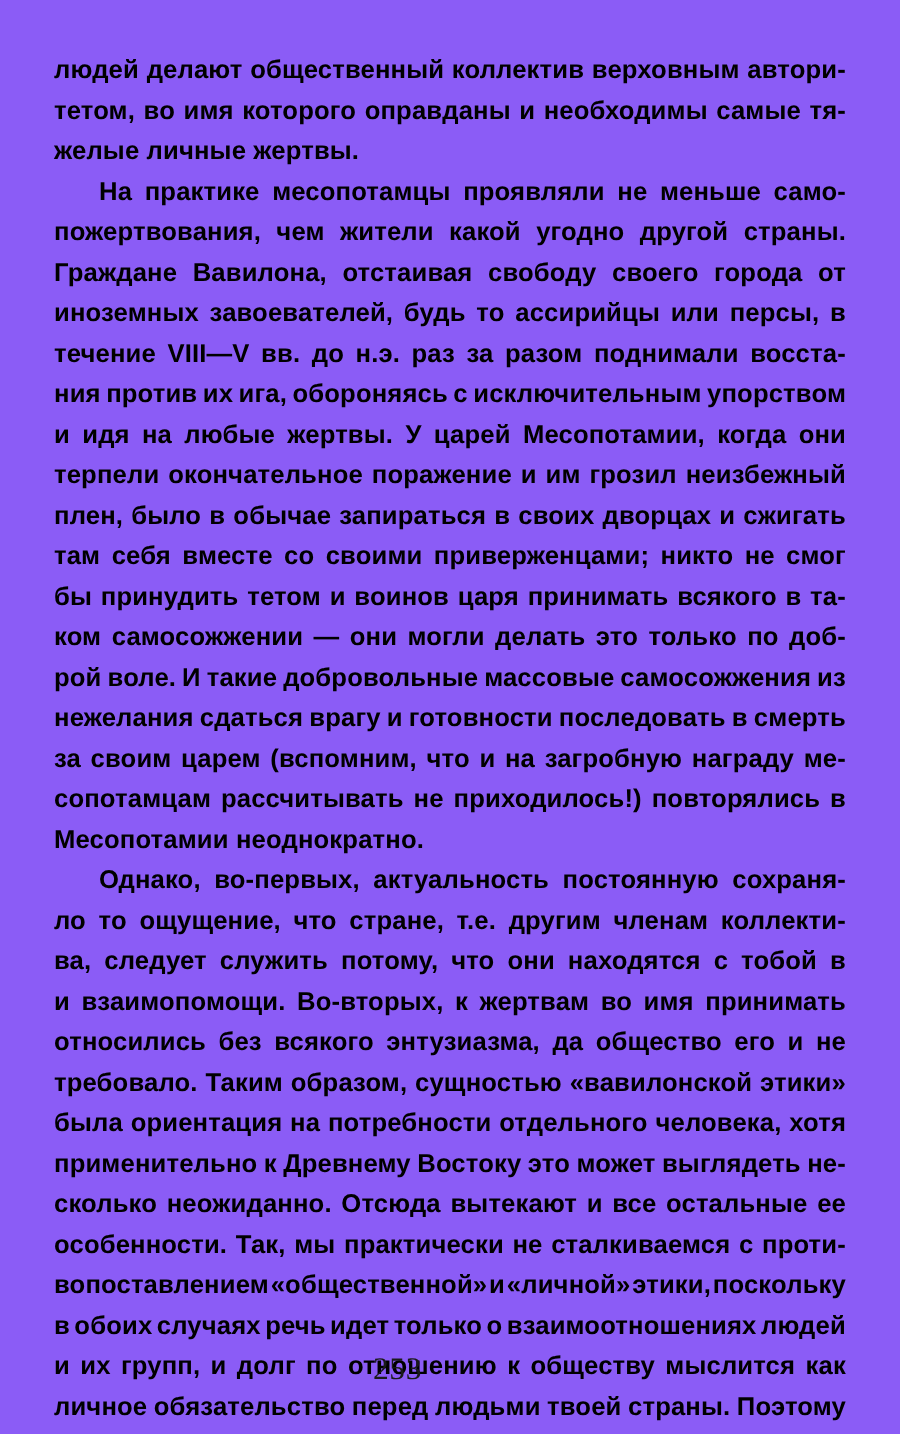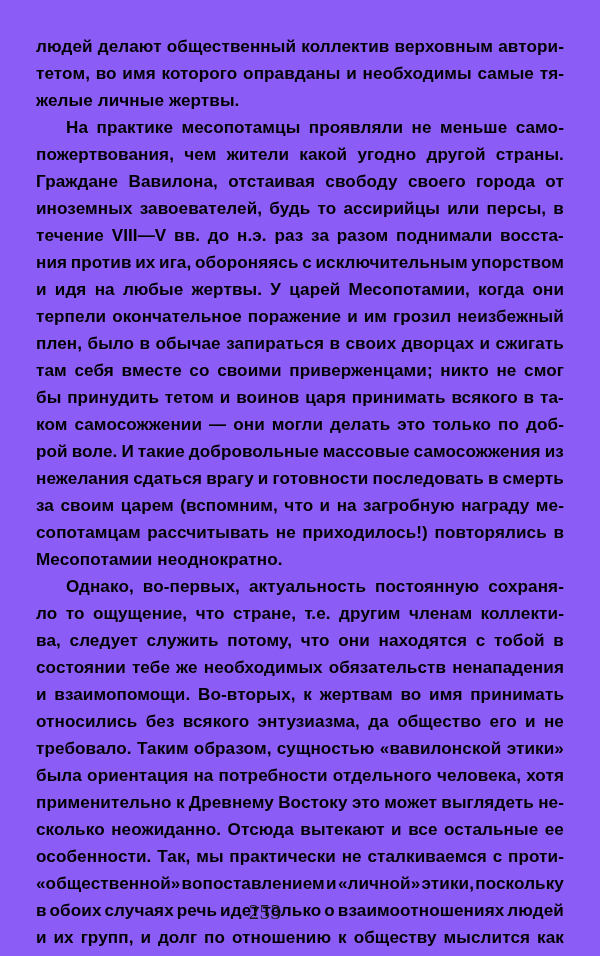--- a/index.html
+++ b/index.html
@@ -104,29 +104,28 @@
         <div class="line just"><span class="w">рой</span><span class="w">воле.</span><span class="w">И</span><span class="w">такие</span><span class="w">добровольные</span><span class="w">массовые</span><span class="w">самосожжения</span><span class="w">из</span></div>
         <div class="line just"><span class="w">нежелания</span><span class="w">сдаться</span><span class="w">врагу</span><span class="w">и</span><span class="w">готовности</span><span class="w">последовать</span><span class="w">в</span><span class="w">смерть</span></div>
         <div class="line just"><span class="w">за</span><span class="w">своим</span><span class="w">царем</span><span class="w">(вспомним,</span><span class="w">что</span><span class="w">и</span><span class="w">на</span><span class="w">загробную</span><span class="w">награду</span><span class="w">ме-</span></div>
         <div class="line just"><span class="w">сопотамцам</span><span class="w">рассчитывать</span><span class="w">не</span><span class="w">приходилось!)</span><span class="w">повторялись</span><span class="w">в</span></div>
         <div class="line last">Месопотамии неоднократно.</div>
       </div>
       <div>
         <div class="line just indent"><span class="w">Однако,</span><span class="w">во-первых,</span><span class="w">актуальность</span><span class="w">постоянную</span><span class="w">сохраня-</span></div>
         <div class="line just"><span class="w">ло</span><span class="w">то</span><span class="w">ощущение,</span><span class="w">что</span><span class="w">стране,</span><span class="w">т.е.</span><span class="w">другим</span><span class="w">членам</span><span class="w">коллекти-</span></div>
         <div class="line just"><span class="w">ва,</span><span class="w">следует</span><span class="w">служить</span><span class="w">потому,</span><span class="w">что</span><span class="w">они</span><span class="w">находятся</span><span class="w">с</span><span class="w">тобой</span><span class="w">в</span></div>
-        <div class="line just"><span class="w">состоянии</span><span class="w">тебе</span><span class="w">же</span><span class="w">необходимых</span><span class="w">обязательств</span><span class="w">ненападения</span></div>
         <div class="line just"><span class="w">и</span><span class="w">взаимопомощи.</span><span class="w">Во-вторых,</span><span class="w">к</span><span class="w">жертвам</span><span class="w">во</span><span class="w">имя</span><span class="w">принимать</span></div>
         <div class="line just"><span class="w">относились</span><span class="w">без</span><span class="w">всякого</span><span class="w">энтузиазма,</span><span class="w">да</span><span class="w">общество</span><span class="w">его</span><span class="w">и</span><span class="w">не</span></div>
         <div class="line just"><span class="w">требовало.</span><span class="w">Таким</span><span class="w">образом,</span><span class="w">сущностью</span><span class="w">«вавилонской</span><span class="w">этики»</span></div>
         <div class="line just"><span class="w">была</span><span class="w">ориентация</span><span class="w">на</span><span class="w">потребности</span><span class="w">отдельного</span><span class="w">человека,</span><span class="w">хотя</span></div>
         <div class="line just"><span class="w">применительно</span><span class="w">к</span><span class="w">Древнему</span><span class="w">Востоку</span><span class="w">это</span><span class="w">может</span><span class="w">выглядеть</span><span class="w">не-</span></div>
         <div class="line just"><span class="w">сколько</span><span class="w">неожиданно.</span><span class="w">Отсюда</span><span class="w">вытекают</span><span class="w">и</span><span class="w">все</span><span class="w">остальные</span><span class="w">ее</span></div>
         <div class="line just"><span class="w">особенности.</span><span class="w">Так,</span><span class="w">мы</span><span class="w">практически</span><span class="w">не</span><span class="w">сталкиваемся</span><span class="w">с</span><span class="w">проти-</span></div>
-        <div class="line just"><span class="w">«общественной»</span><span class="w">вопоставлением</span><span class="w">и</span><span class="w">«личной»</span><span class="w">этики,</span><span class="w">поскольку</span></div>
+        <div class="line just"><span class="w">вопоставлением</span><span class="w">«общественной»</span><span class="w">и</span><span class="w">«личной»</span><span class="w">этики,</span><span class="w">поскольку</span></div>
         <div class="line just"><span class="w">в</span><span class="w">обоих</span><span class="w">случаях</span><span class="w">речь</span><span class="w">идет</span><span class="w">только</span><span class="w">о</span><span class="w">взаимоотношениях</span><span class="w">людей</span></div>
         <div class="line just"><span class="w">и</span><span class="w">их</span><span class="w">групп,</span><span class="w">и</span><span class="w">долг</span><span class="w">по</span><span class="w">отношению</span><span class="w">к</span><span class="w">обществу</span><span class="w">мыслится</span><span class="w">как</span></div>
         <div class="line just"><span class="w">личное</span><span class="w">обязательство</span><span class="w">перед</span><span class="w">людьми</span><span class="w">твоей</span><span class="w">страны.</span><span class="w">Поэтому</span></div>
       </div>
     </div>
 
   <div class="folio">253</div>
 
 </div>
 

